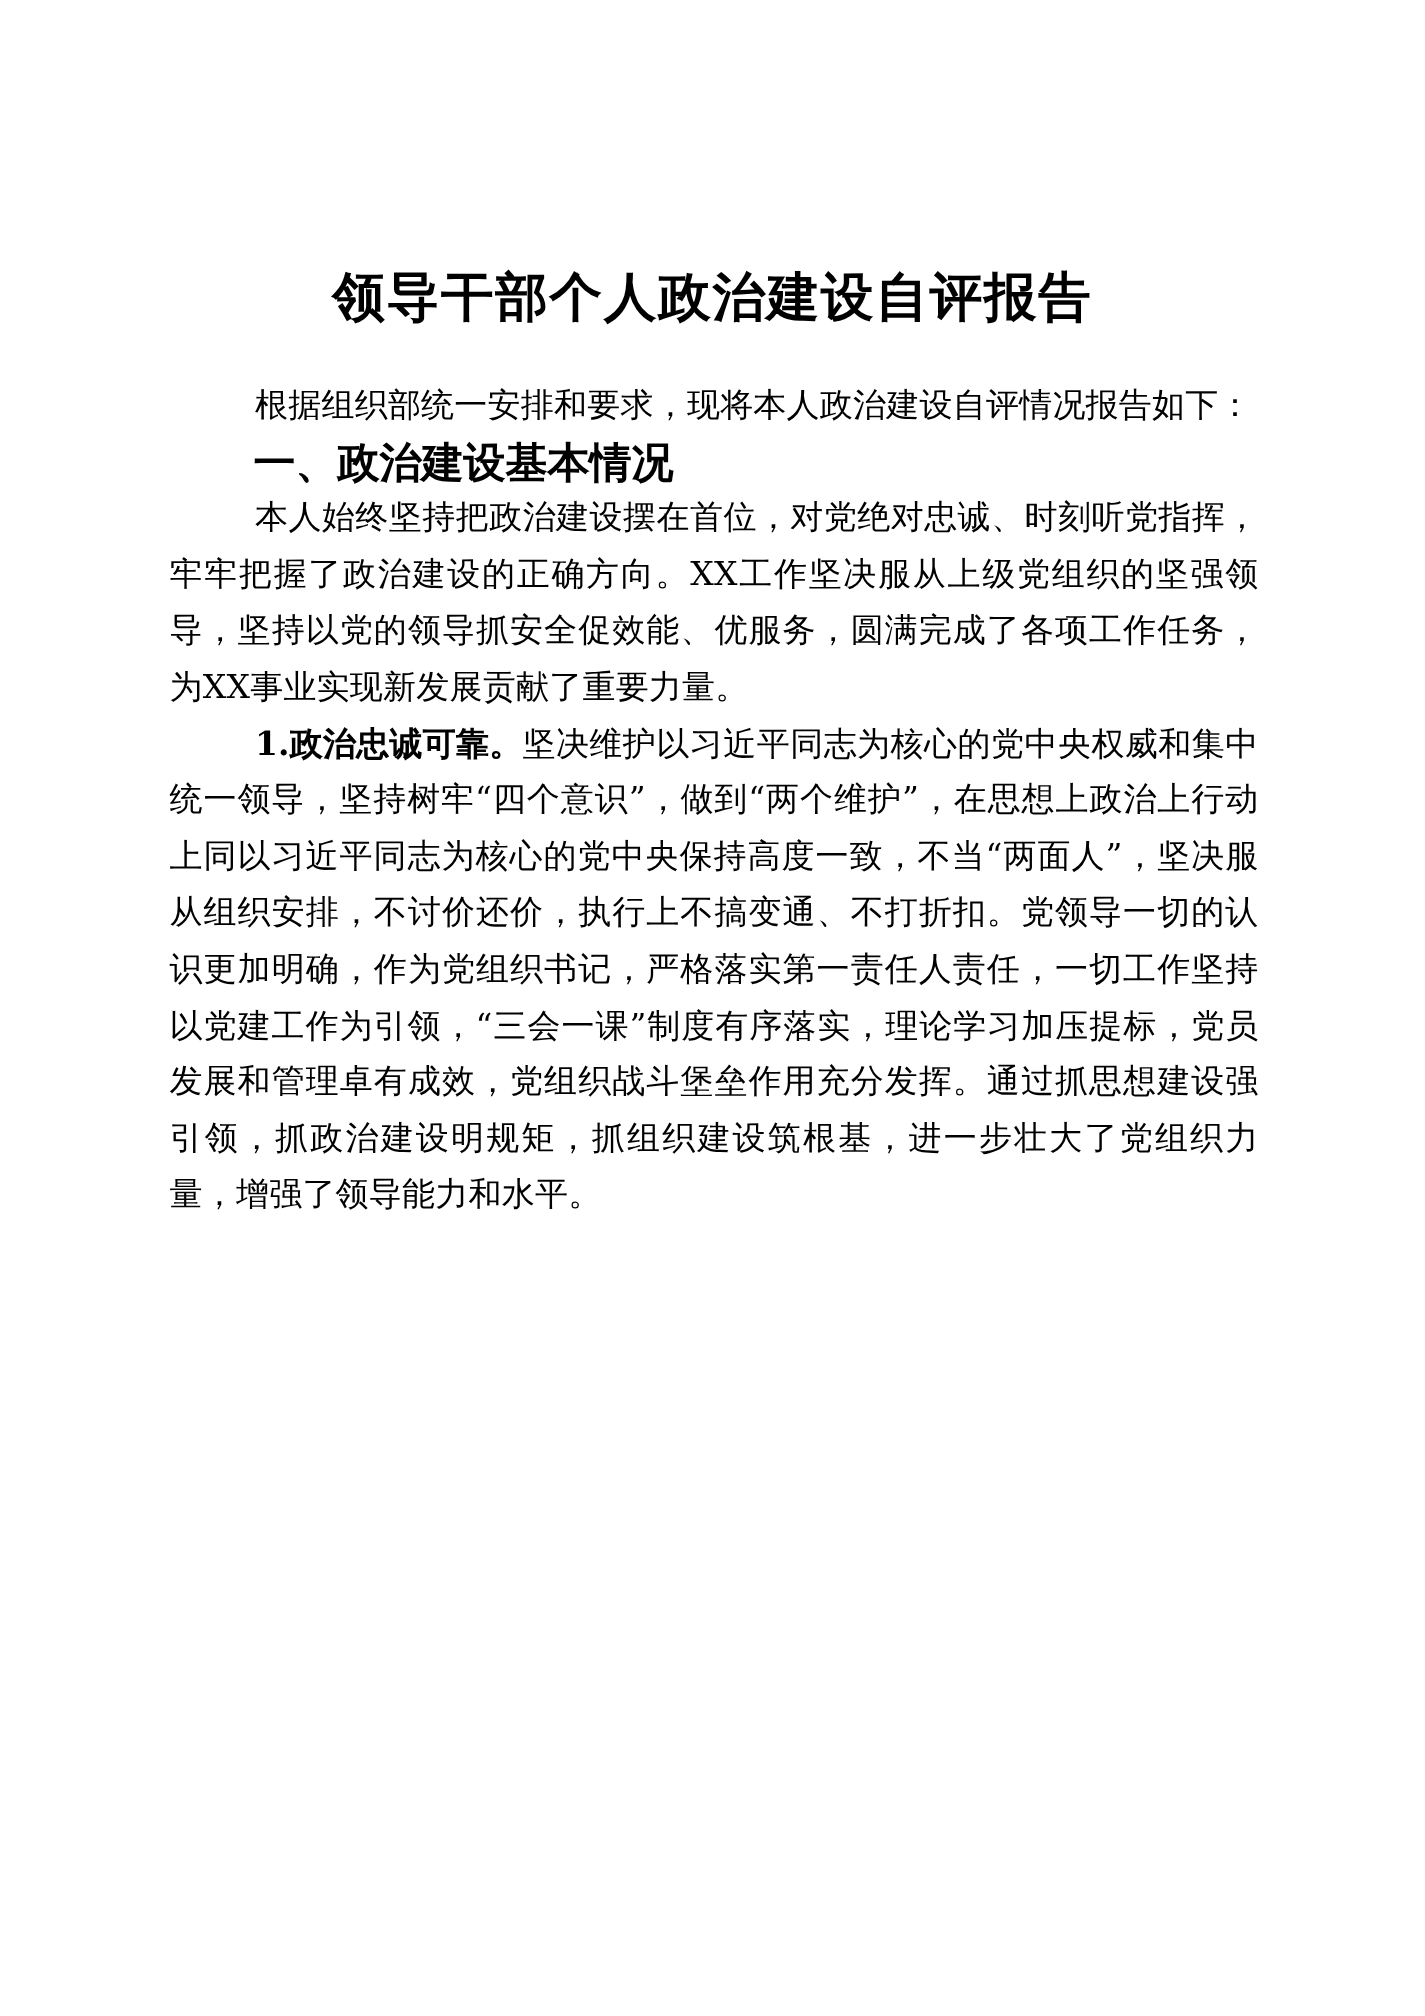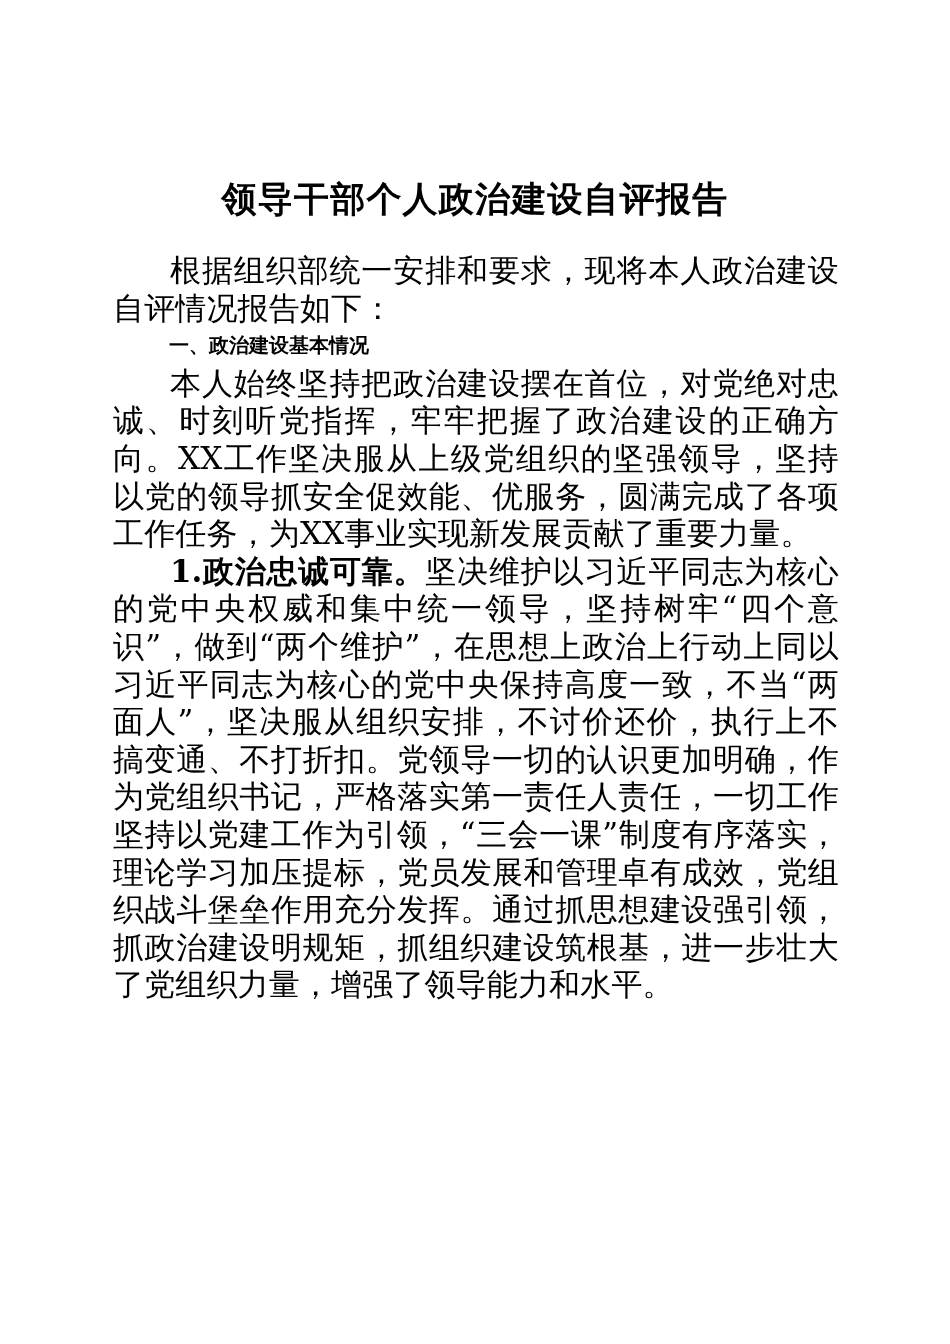--- a/index.html
+++ b/index.html
@@ -46,35 +46,35 @@
   .body-col {
     position: absolute;
     left: 113px;
     top: 252px;
     width: 726px;
   }
 
   p.para {
     margin: 0;
     font-family: "DejaVu Serif", "Liberation Serif", serif;
-    font-size: 31px;
+    font-size: 22px;
     line-height: 37.6px;
     text-align: justify;
     text-justify: inter-ideograph;
     letter-spacing: 0.15px;
     text-indent: 57px;
     word-break: break-all;
   }
 
   
   p.section-head {
     margin: 0;
     font-family: "DejaVu Sans", "Liberation Sans", sans-serif;
     font-weight: bold;
-    font-size: 20px;
+    font-size: 28px;
     line-height: 37.6px;
     text-indent: 56px;
     letter-spacing: 0px;
   }
 
   
   .lead {
     font-weight: bold;
     font-family: "DejaVu Serif", "Liberation Serif", serif;
     letter-spacing: 0px;

